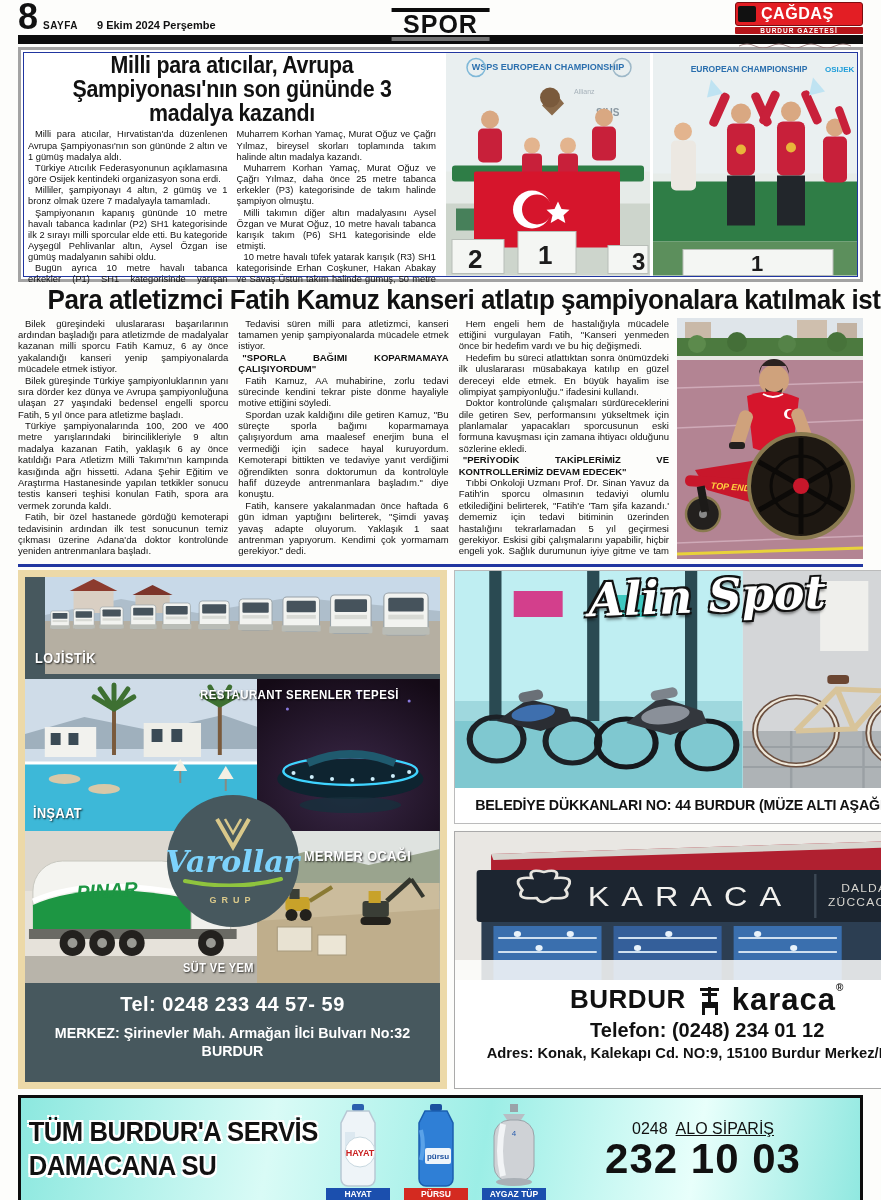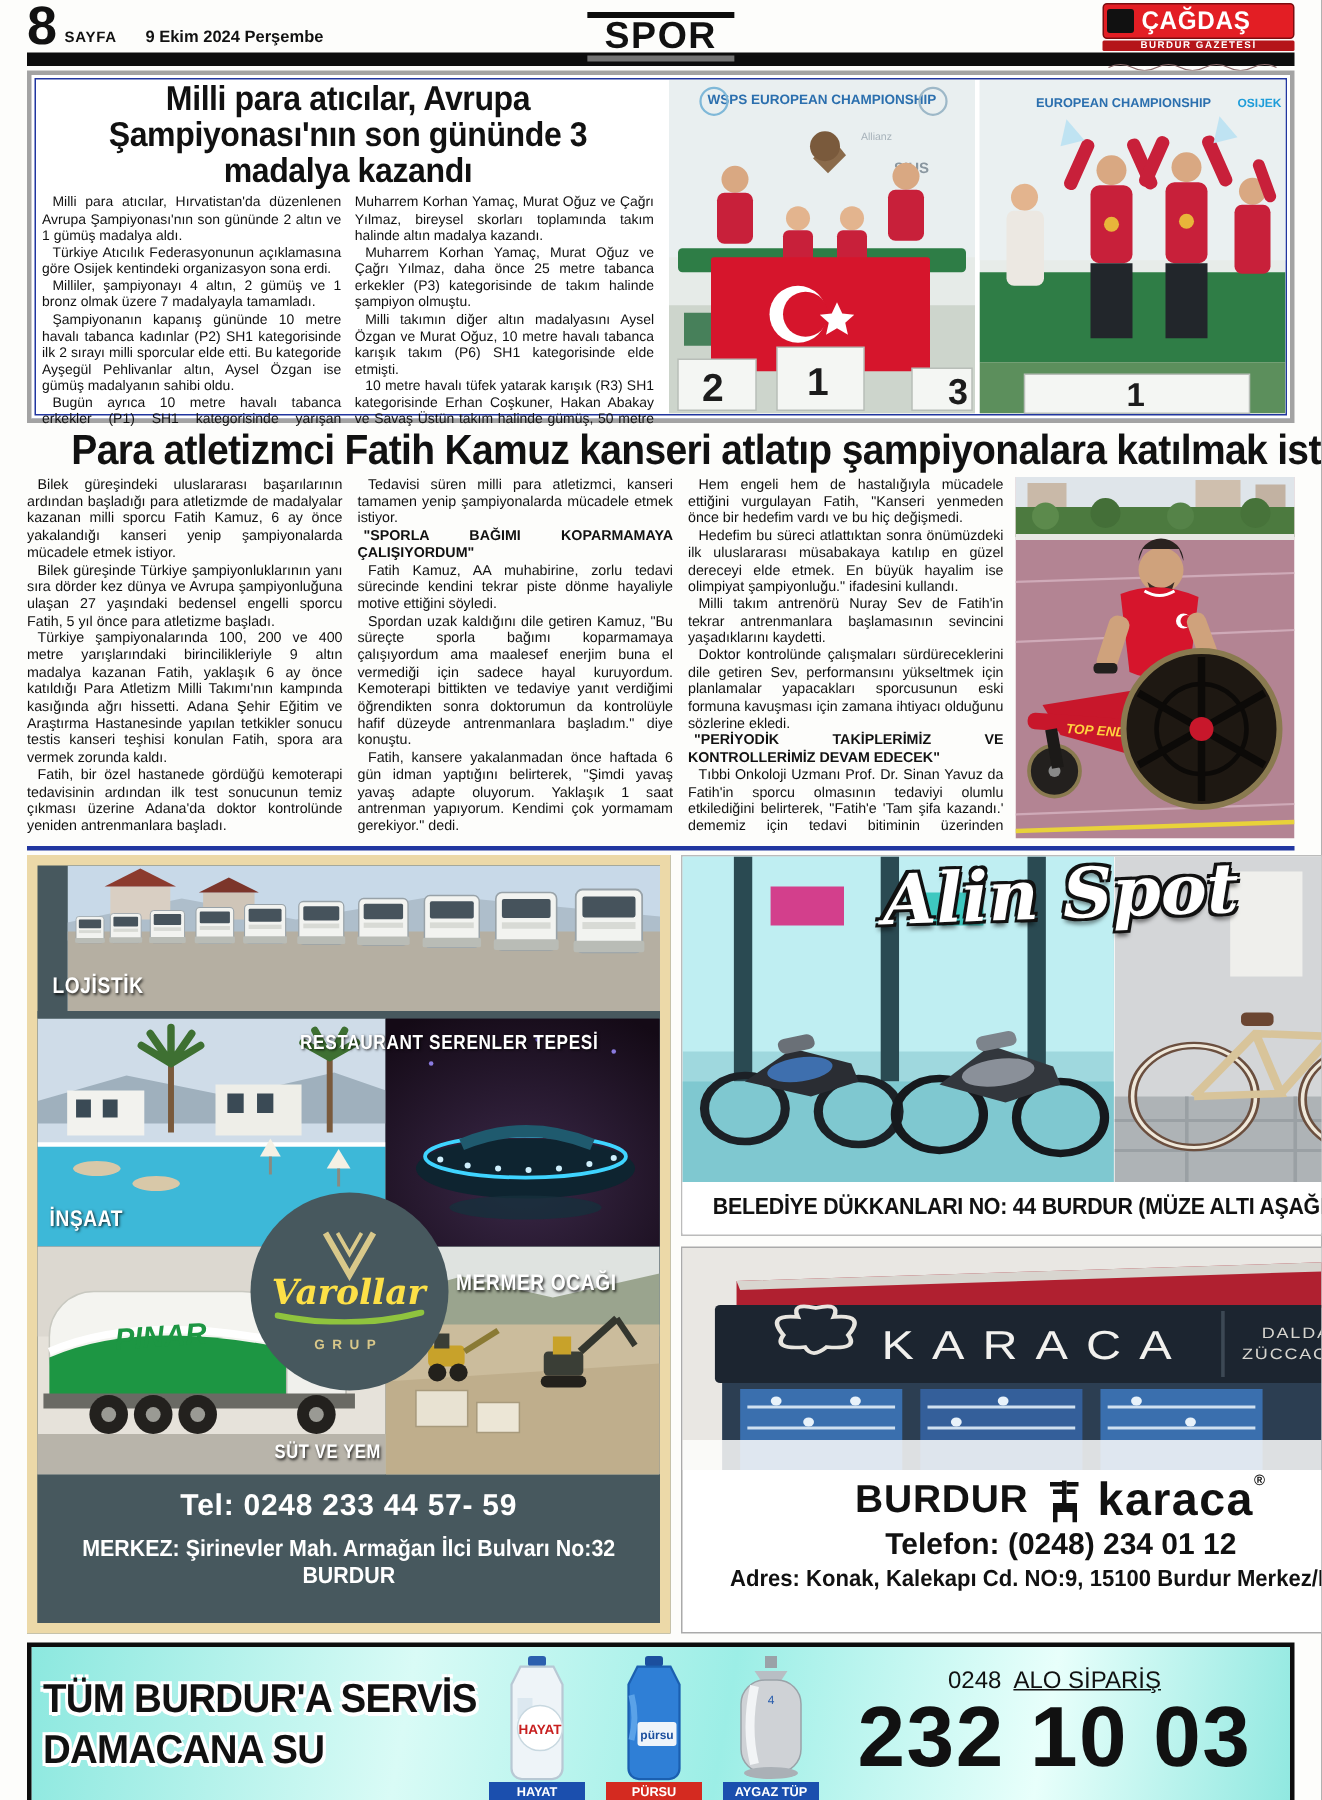--- a/index.html
+++ b/index.html
@@ -48,21 +48,21 @@
   .v-trucks{height:97px;position:relative;padding-left:20px;}
   .v-mid,.v-low{height:152px;display:flex;position:relative;}
   .v-mid{border-top:5px solid #47585e;}
   .photo-label{position:absolute;color:#fff;font-weight:800;font-size:15px;letter-spacing:0.5px;
                text-shadow:1px 1px 2px rgba(0,0,0,0.8);transform:scaleX(0.85);transform-origin:0 50%;}
   .v-footer{flex:1;background:#47585e;color:#fff;text-align:center;padding-top:10px;}
   .v-phone{font-size:20px;font-weight:bold;letter-spacing:0.5px;}
   .v-address{font-size:15.5px;font-weight:bold;margin-top:8px;transform:scaleX(0.92);}
   .v-logo{position:absolute;left:50%;top:218px;transform:translateX(-50%);width:132px;height:132px;border-radius:50%;
           background:#47585e;z-index:5;display:flex;flex-direction:column;align-items:center;justify-content:center;}
-  .v-logo-name{font-family:"DejaVu Serif",serif;font-style:italic;color:#fde047;font-size:23px;font-weight:bold;line-height:1;margin-top:-4px;}
+  .v-logo-name{font-family:"DejaVu Serif",serif;font-style:italic;color:#7dd3fc;font-size:30px;font-weight:bold;line-height:1;margin-top:-4px;}
   .v-logo-sub{color:#d9c88a;font-size:9px;letter-spacing:5px;margin-top:8px;font-weight:bold;}
   
   .ads-right{flex:1;display:flex;flex-direction:column;}
   .ad-alinspot{height:254px;position:relative;background:#fff;border:1px solid #bbb;box-sizing:border-box;flex:none;}
   .as-photos{display:flex;height:217px;}
   .as-title{position:absolute;top:2px;left:50%;transform:translateX(-50%) rotate(-2deg);
             font-family:"DejaVu Serif",serif;font-style:italic;font-weight:bold;font-size:46px;color:#fff;line-height:1;
             text-shadow:-2px -2px 0 #111,2px -2px 0 #111,-2px 2px 0 #111,2px 2px 0 #111,0 4px 3px rgba(0,0,0,0.5);}
   .as-strip{height:34px;background:#fff;display:flex;align-items:center;justify-content:center;}
   .as-address{font-size:15.5px;font-weight:800;letter-spacing:-0.2px;transform:scaleX(0.92);white-space:nowrap;}
@@ -82,21 +82,21 @@
   .dm-left{width:305px;flex:none;}
   .dm-line{font-size:27px;font-weight:800;letter-spacing:-0.5px;line-height:1.25;transform:scaleX(0.95);
      text-shadow:-2px -2px 0 #fff,2px -2px 0 #fff,-2px 2px 0 #fff,2px 2px 0 #fff,0 3px 0 #fff;}
   .dm-bottles{display:flex;align-items:flex-end;gap:14px;height:100%;padding-top:4px;box-sizing:border-box;}
   .bottle-wrap{display:flex;flex-direction:column;align-items:center;}
   .bottle-strip{width:64px;text-align:center;color:#fff;font-size:8.5px;font-weight:bold;padding:1px 0;margin-bottom:2px;}
   .strip-blue{background:#1b4fae;} .strip-red{background:#d42a20;}
   .dm-right{flex:1;text-align:center;}
   .dm-order{font-size:16px;font-weight:400;}
   .dm-order span.ul{text-decoration:underline;}
-  .dm-phone{font-size:57px;font-weight:800;letter-spacing:1px;line-height:1;}
+  .dm-phone{font-size:42px;font-weight:800;letter-spacing:1px;line-height:1;}
 </style>
 </head>
 <body>
 
 <div class="page">
 
   <div class="masthead">
     <div class="mh-left">
       <span class="page-num">8</span>
       <span class="page-label">SAYFA</span>
@@ -221,21 +221,20 @@
         <p>Bilek güreşinde Türkiye şampiyonluklarının yanı sıra dörder kez dünya ve Avrupa şampiyonluğuna ulaşan 27 yaşındaki bedensel engelli sporcu Fatih, 5 yıl önce para atletizme başladı.</p>
         <p>Türkiye şampiyonalarında 100, 200 ve 400 metre yarışlarındaki birincilikleriyle 9 altın madalya kazanan Fatih, yaklaşık 6 ay önce katıldığı Para Atletizm Milli Takımı'nın kampında kasığında ağrı hissetti. Adana Şehir Eğitim ve Araştırma Hastanesinde yapılan tetkikler sonucu testis kanseri teşhisi konulan Fatih, spora ara vermek zorunda kaldı.</p>
         <p>Fatih, bir özel hastanede gördüğü kemoterapi tedavisinin ardından ilk test sonucunun temiz çıkması üzerine Adana'da doktor kontrolünde yeniden antrenmanlara başladı.</p>
         <p>Tedavisi süren milli para atletizmci, kanseri tamamen yenip şampiyonalarda mücadele etmek istiyor.</p>
         <p class="subhead">"SPORLA BAĞIMI KOPARMAMAYA ÇALIŞIYORDUM"</p>
         <p>Fatih Kamuz, AA muhabirine, zorlu tedavi sürecinde kendini tekrar piste dönme hayaliyle motive ettiğini söyledi.</p>
         <p>Spordan uzak kaldığını dile getiren Kamuz, "Bu süreçte sporla bağımı koparmamaya çalışıyordum ama maalesef enerjim buna el vermediği için sadece hayal kuruyordum. Kemoterapi bittikten ve tedaviye yanıt verdiğimi öğrendikten sonra doktorumun da kontrolüyle hafif düzeyde antrenmanlara başladım." diye konuştu.</p>
         <p>Fatih, kansere yakalanmadan önce haftada 6 gün idman yaptığını belirterek, "Şimdi yavaş yavaş adapte oluyorum. Yaklaşık 1 saat antrenman yapıyorum. Kendimi çok yormamam gerekiyor." dedi.</p>
         <p>Hem engeli hem de hastalığıyla mücadele ettiğini vurgulayan Fatih, "Kanseri yenmeden önce bir hedefim vardı ve bu hiç değişmedi.</p>
         <p>Hedefim bu süreci atlattıktan sonra önümüzdeki ilk uluslararası müsabakaya katılıp en güzel dereceyi elde etmek. En büyük hayalim ise olimpiyat şampiyonluğu." ifadesini kullandı.</p>
-        <p>Milli takım antrenörü Nuray Sev de Fatih'in tekrar antrenmanlara başlamasının sevincini yaşadıklarını kaydetti.</p>
         <p>Doktor kontrolünde çalışmaları sürdüreceklerini dile getiren Sev, performansını yükseltmek için planlamalar yapacakları sporcusunun eski formuna kavuşması için zamana ihtiyacı olduğunu sözlerine ekledi.</p>
         <p class="subhead">"PERİYODİK TAKİPLERİMİZ VE KONTROLLERİMİZ DEVAM EDECEK"</p>
         <p>Tıbbi Onkoloji Uzmanı Prof. Dr. Sinan Yavuz da Fatih'in sporcu olmasının tedaviyi olumlu etkilediğini belirterek, "Fatih'e 'Tam şifa kazandı.' dememiz için tedavi bitiminin üzerinden hastalığını tekrarlamadan 5 yıl geçirmesi gerekiyor. Eskisi gibi çalışmalarını yapabilir, hiçbir engeli yok. Sağlık durumunun iyiye gitme ve tam şifa müjdesini verme olasılığı çok yüksek." Periyodik takiplerimiz ve kontrollerimiz devam edecek." değerlendirmesinde bulundu. AA</p>
       </div>
     <div class="a2-photo">
       <svg viewBox="0 0 186 241" width="186" height="241">
         <rect width="186" height="241" fill="#b38493"></rect>
         <rect width="186" height="22" fill="#dfe5ea"></rect>
         <rect x="8" y="4" width="26" height="18" fill="#c9b9a8"></rect>
           <rect x="120" y="2" width="30" height="20" fill="#cfbfae"></rect>

